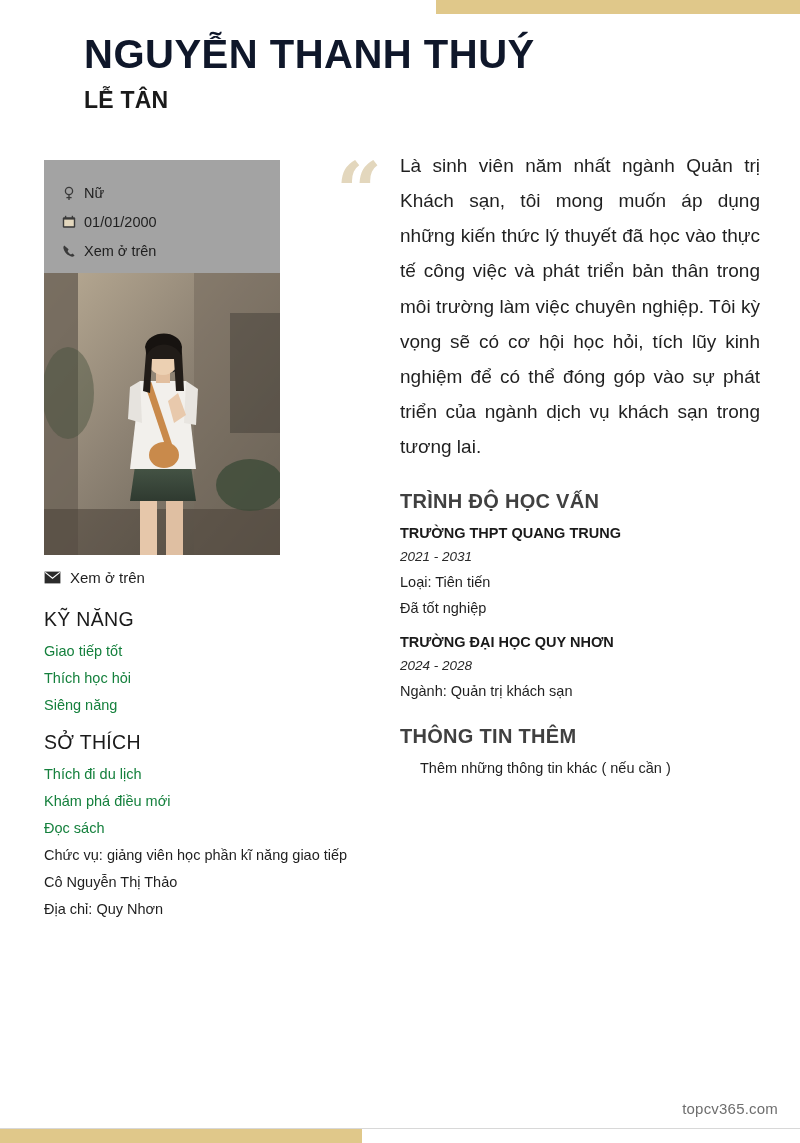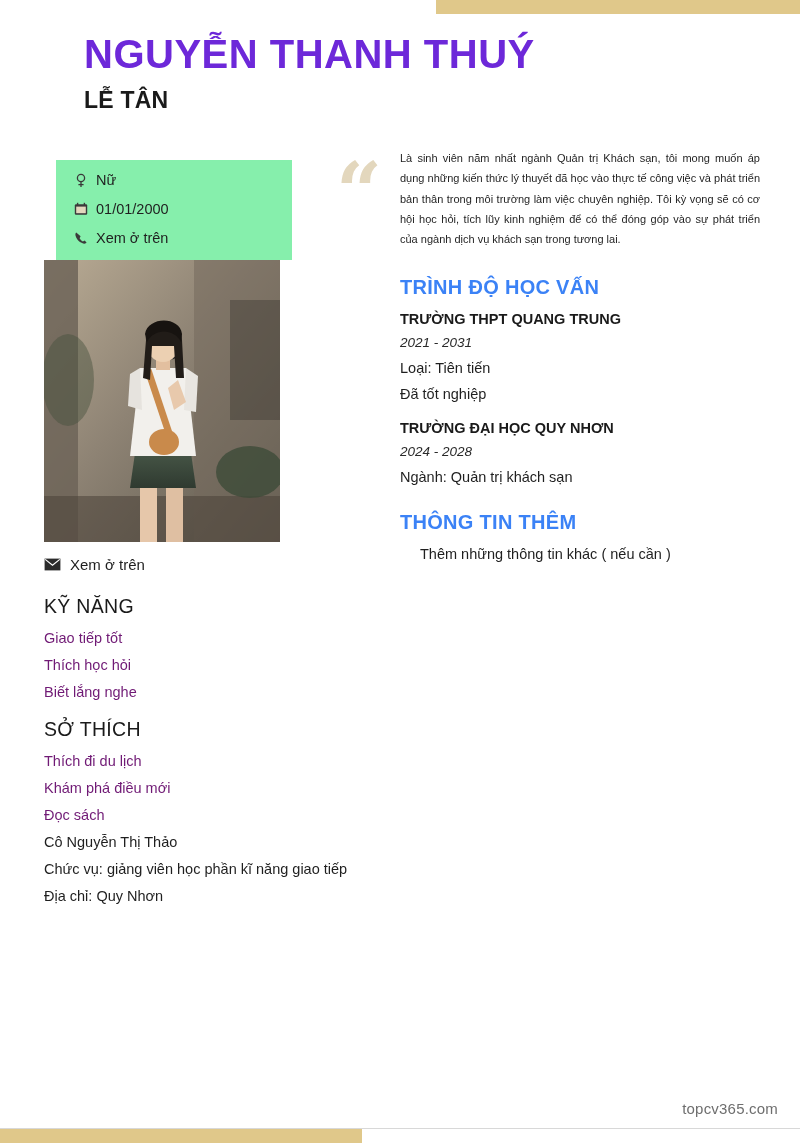--- a/index.html
+++ b/index.html
@@ -46,21 +46,21 @@
   .header {
     position: absolute;
     top: 32px;
     left: 84px;
     width: 640px;
   }
   .name {
     font-size: 40px;
     font-weight: bold;
     letter-spacing: 0.5px;
-    color: #6d28d9;
+    color: #0f172a;
     line-height: 1.12;
     margin: 0;
     white-space: nowrap;
   }
   .role {
     font-size: 23px;
     font-weight: bold;
     color: #1a1a1a;
     margin: 10px 0 0 0;
     letter-spacing: 0.2px;
@@ -68,25 +68,24 @@
 
   
   .left-col {
     position: absolute;
     top: 160px;
     left: 44px;
     width: 280px;
   }
 
   .info-box {
-    background: #86efac;
-    padding: 12px 18px 14px 18px;
+    background: #a3a3a3;
+    padding: 25px 18px 14px 18px;
     box-sizing: border-box;
     width: 236px;
-    margin-left: 12px;
   }
   .info-row {
     display: flex;
     align-items: center;
     margin-bottom: 13px;
     font-size: 14.5px;
     color: #1f1f1f;
   }
   .info-row:last-child { margin-bottom: 0; }
   .info-row .ic {
@@ -129,21 +128,21 @@
   .sec-title {
     font-size: 19.5px;
     font-weight: normal;
     color: #1a1a1a;
     margin: 22px 0 12px 0;
     letter-spacing: 0.3px;
   }
   .sec-title.tight { margin-top: 18px; }
   .bullet-line {
     font-size: 14.5px;
-    color: #701a75;
+    color: #15803d;
     margin-bottom: 11px;
   }
 
   .ref-title {
     font-size: 17px;
     font-weight: bold;
     margin: 30px 0 12px 0;
     color: #1a1a1a;
   }
   .ref-line {
@@ -164,30 +163,30 @@
     position: absolute;
     left: -64px;
     top: 4px;
     font-size: 80px;
     line-height: 1;
     color: #e3d7bd;
     font-family: "DejaVu Serif", serif;
     font-weight: bold;
   }
   .summary {
-    font-size: 11px;
+    font-size: 19px;
     line-height: 1.85;
     text-align: justify;
     color: #1f1f1f;
     margin: 0;
   }
   .r-sec-title {
     font-size: 20px;
     font-weight: bold;
-    color: #3b82f6;
+    color: #404040;
     margin: 26px 0 12px 0;
     letter-spacing: 0.3px;
   }
   .edu-school {
     font-size: 14.5px;
     font-weight: bold;
     color: #1a1a1a;
     margin-bottom: 8px;
   }
   .edu-years {
@@ -318,29 +317,29 @@
             <path d="M1.2 1.4 L8.5 7.2 L15.8 1.4" fill="none" stroke="#ffffff" stroke-width="1.2"></path>
           </svg>
       </span>
       <span>Xem ở trên</span>
     </div>
   </div>
 
   <div class="sec-title">KỸ NĂNG</div>
   <div class="bullet-line">Giao tiếp tốt</div>
   <div class="bullet-line">Thích học hỏi</div>
-  <div class="bullet-line">Biết lắng nghe</div>
+  <div class="bullet-line">Siêng năng</div>
 
   <div class="sec-title tight">SỞ THÍCH</div>
   <div class="bullet-line">Thích đi du lịch</div>
   <div class="bullet-line">Khám phá điều mới</div>
   <div class="bullet-line">Đọc sách</div>
 
+  <div class="ref-line">Chức vụ: giảng viên học phần kĩ năng giao tiếp</div>
   <div class="ref-line">Cô Nguyễn Thị Thảo</div>
-  <div class="ref-line">Chức vụ: giảng viên học phần kĩ năng giao tiếp</div>
   <div class="ref-line">Địa chỉ: Quy Nhơn</div>
 </div>
 
 <div class="right-col">
   <div class="quote-mark">“</div>
   <p class="summary">Là sinh viên năm nhất ngành Quản trị Khách sạn, tôi mong muốn áp dụng những kiến thức lý thuyết đã học vào thực tế công việc và phát triển bản thân trong môi trường làm việc chuyên nghiệp. Tôi kỳ vọng sẽ có cơ hội học hỏi, tích lũy kinh nghiệm để có thể đóng góp vào sự phát triển của ngành dịch vụ khách sạn trong tương lai.</p>
 
   <div class="r-sec-title">TRÌNH ĐỘ HỌC VẤN</div>
 
   <div class="edu-block">

